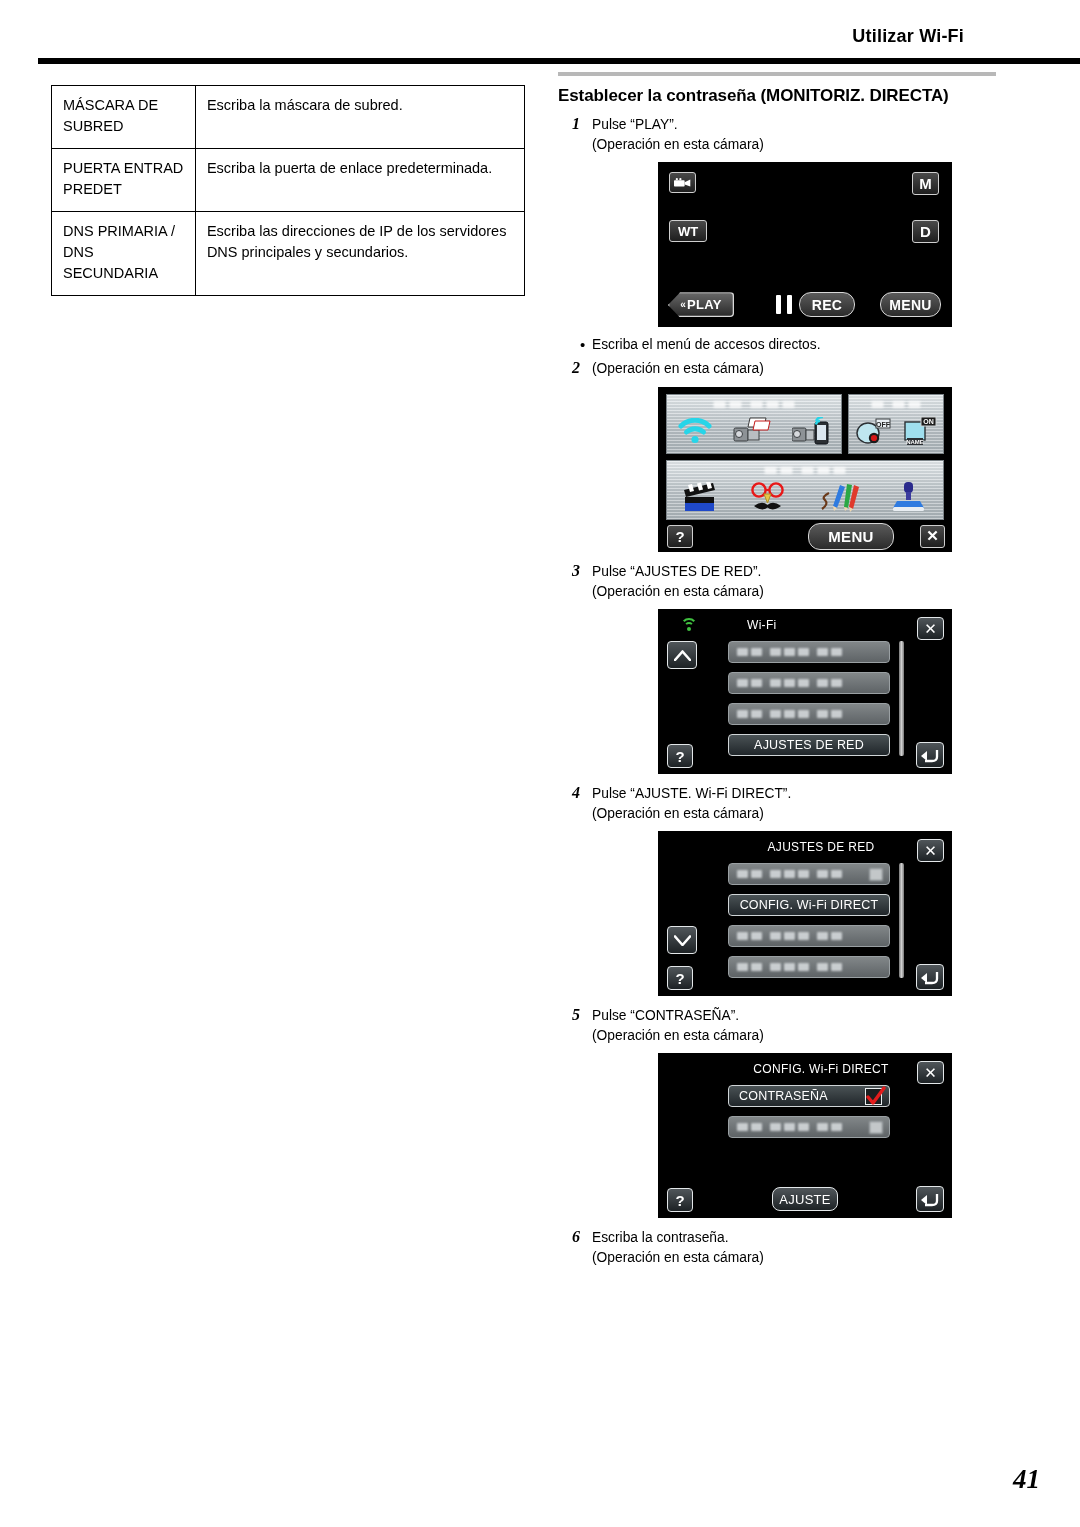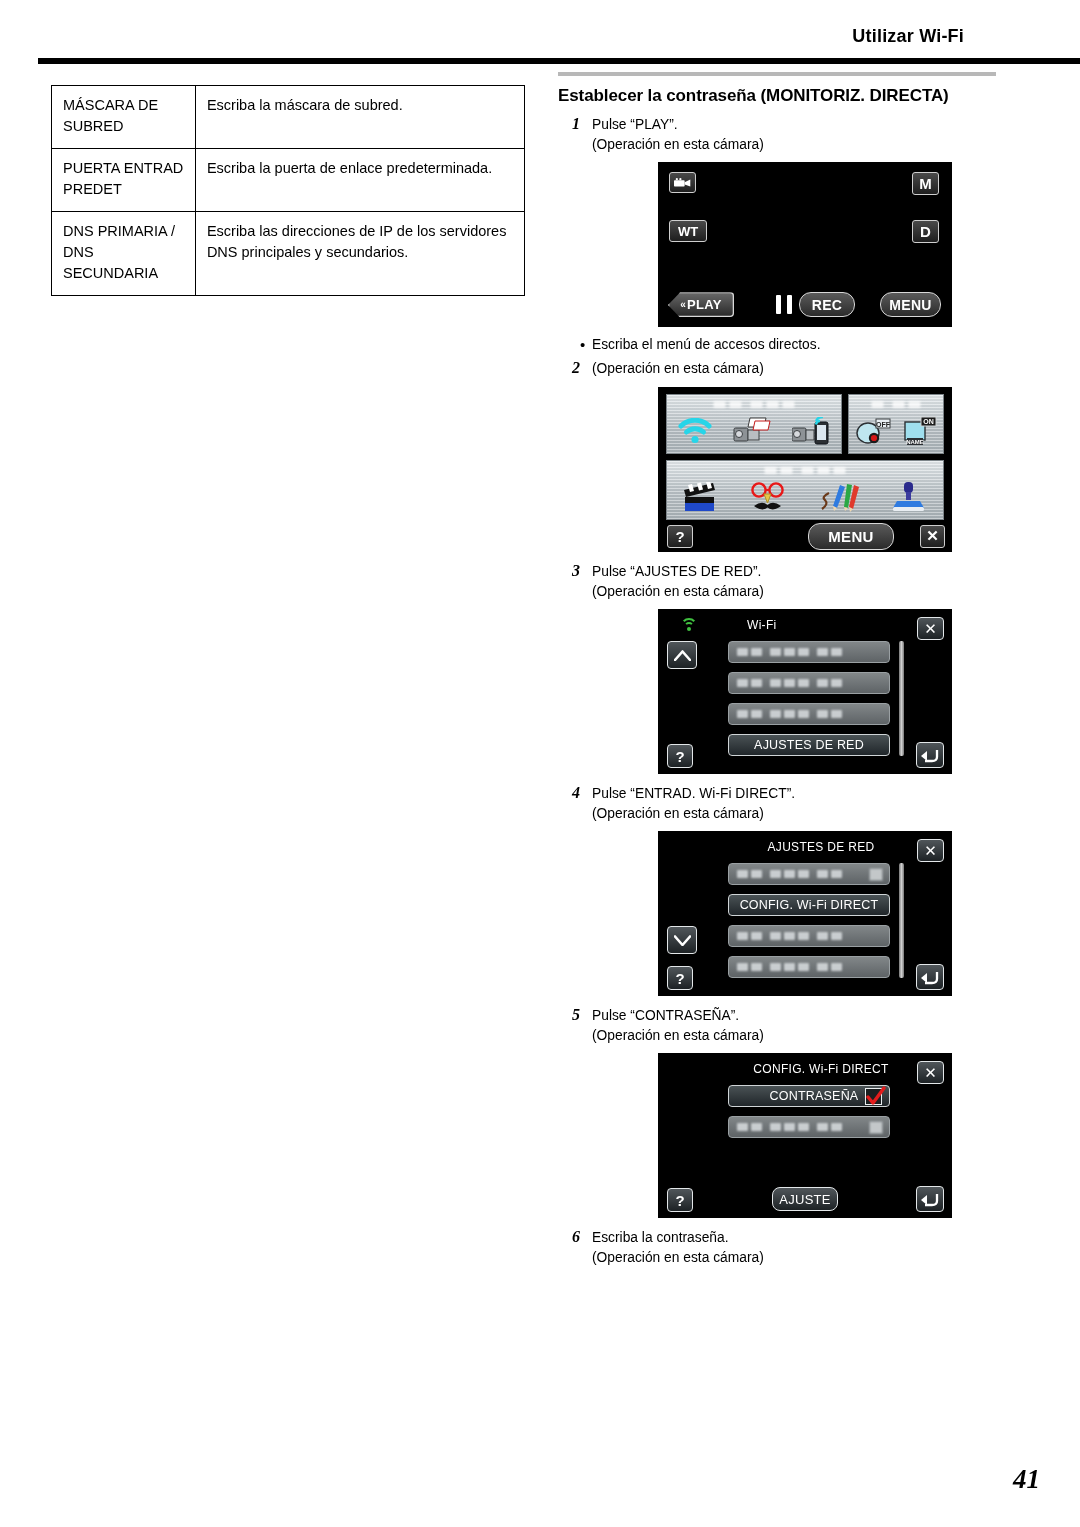--- a/index.html
+++ b/index.html
@@ -196,21 +196,21 @@
   .row .thumb {
     position: absolute; right: 6px; width: 14px; height: 13px;
     background: #c3c7c9; filter: blur(.9px); border: 1px solid #8d9295;
   }
   .row.sel {
     background: linear-gradient(#4a5255,#20262a);
     border-color: #cfd4d6; color: #fff; font-size: 12.5px;
     justify-content: center; padding-left: 0; letter-spacing: .2px;
   }
   .row.sel.lbl { text-align: center; }
-  .row.sel.withcheck { justify-content: center; padding-left: 10px; }
+  .row.sel.withcheck { justify-content: flex-start; padding-left: 10px; }
   .check-red {
     position: absolute; right: 7px; top: 2px; width: 17px; height: 17px;
     border: 1.4px solid #e9edef; background: #1b1f21;
   }
   .check-red svg { position: absolute; left: -1px; top: -3px; }
 
   .scroll-track {
     position: absolute; right: 48px; width: 5px;
     background: linear-gradient(90deg,#777,#cfcfcf,#777);
     border-radius: 2px;
@@ -506,21 +506,21 @@
     <div class="back-btn">
       <svg width="18" height="15" viewBox="0 0 18 15">
         <path d="M16 2 L16 9 Q16 13 11 13 L4 13" stroke="#fff" stroke-width="2.3" fill="none"></path>
         <polygon points="6,8 6,18 0,13" fill="#fff" transform="translate(0,-5)"></polygon>
       </svg>
     </div>
   </div>
 
   <div class="step">
     <div class="step-num">4</div>
-    <div class="step-text">Pulse “ENTRAD. Wi-Fi DIRECT”.</div>
+    <div class="step-text">Pulse “AJUSTE. Wi-Fi DIRECT”.</div>
     <div class="step-sub">(Operación en esta cámara)</div>
   </div>
 
   <div class="lcd">
     <div class="lcd-title">AJUSTES DE RED</div>
     <div class="close-btn">✕</div>
 
     <div class="row blur-row" style="top:32px;">
       <div class="blurtext">
           <span></span>

